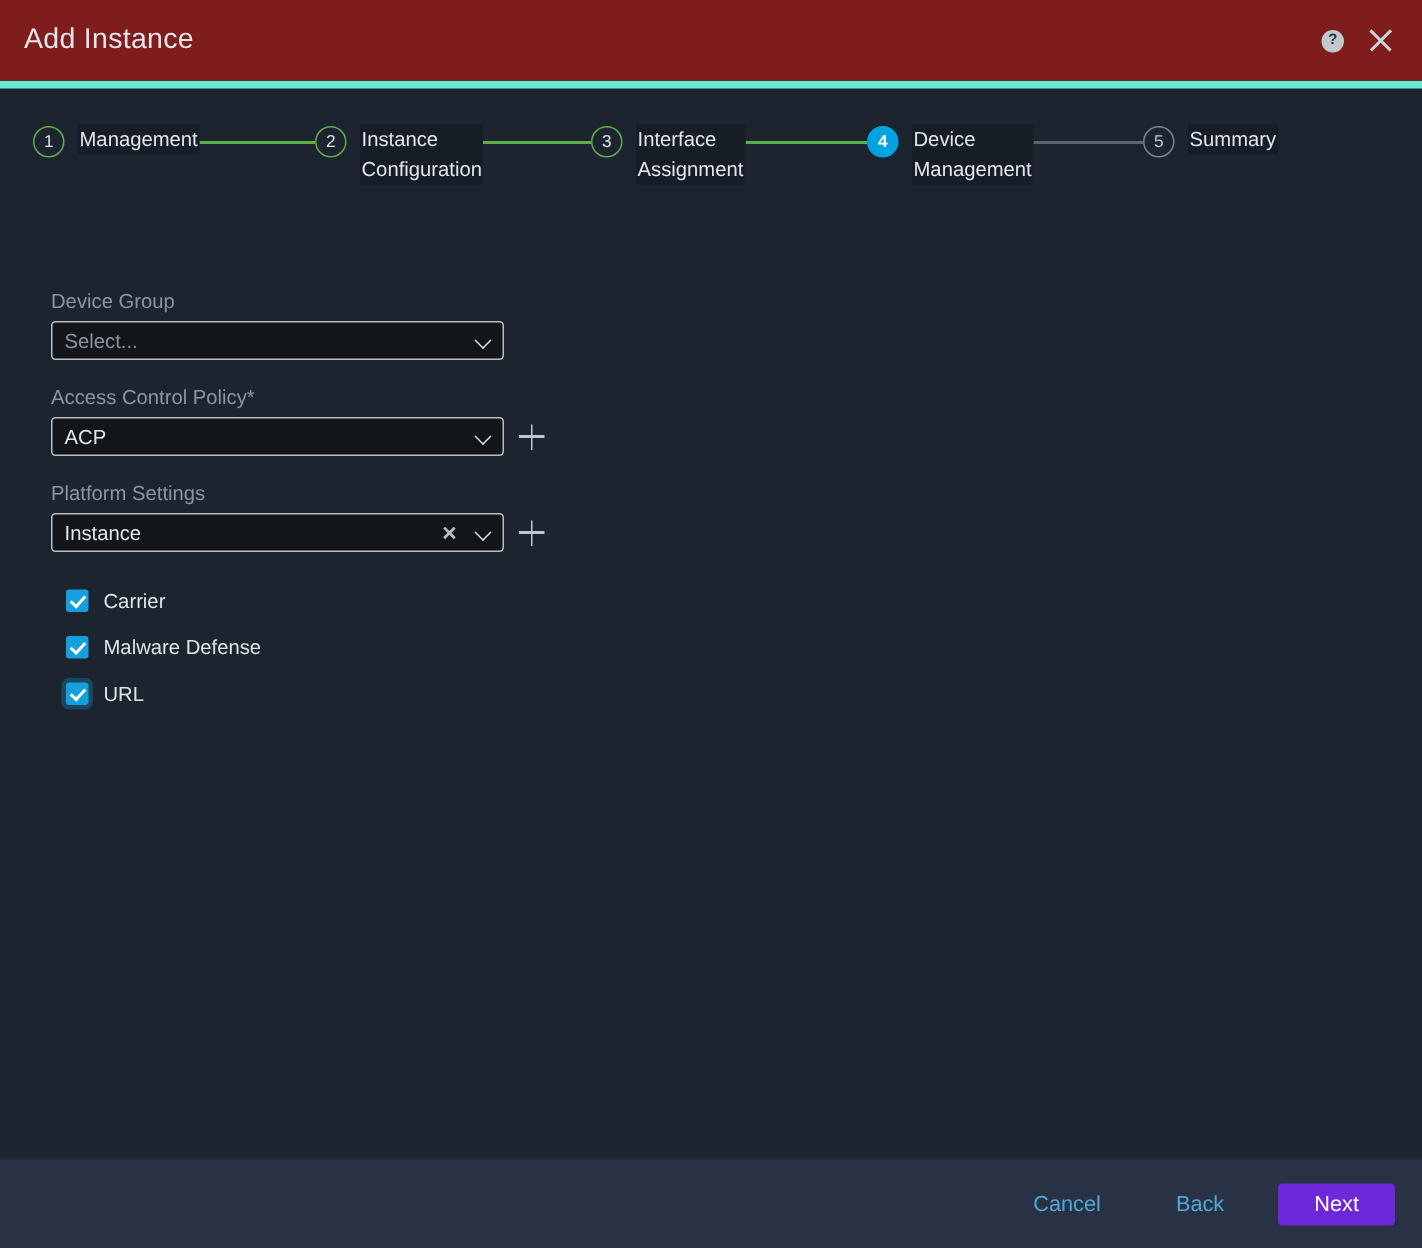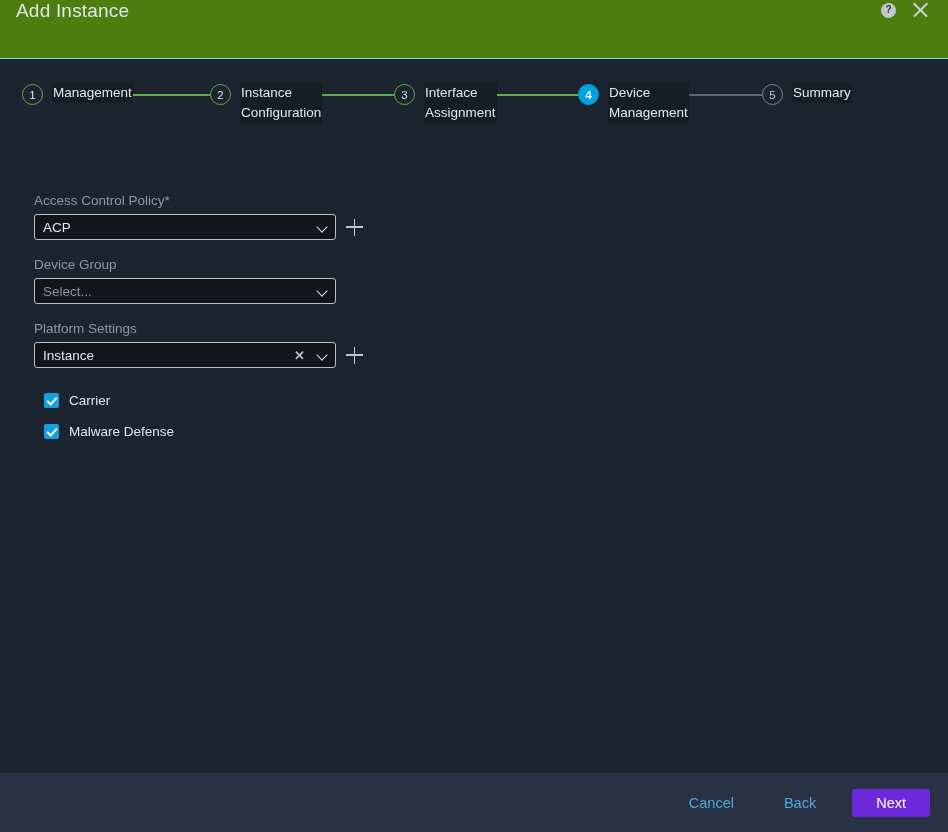--- a/index.html
+++ b/index.html
@@ -10,26 +10,26 @@
     background: #1c2430;
     font-family: "Liberation Sans", sans-serif;
     color: #d6dbe0;
     overflow: hidden;
     position: relative;
   }
 
   
   .dialog-header {
     height: 59px;
-    background: #4d7c0f;
-    display: flex;
-    align-items: flex-start;
+    background: #7f1d1d;
+    display: flex;
+    align-items: center;
     justify-content: space-between;
     padding: 0 18px 0 16px;
-    border-bottom: 1px solid #5eead4;
+    border-bottom: 5px solid #5eead4;
   }
   .dialog-title {
     font-size: 19px;
     color: #e2e6ea;
     font-weight: 400;
     letter-spacing: .2px;
   }
   .header-actions {
     display: flex;
     align-items: center;
@@ -315,37 +315,37 @@
   <div class="step">
     <div class="step-circle pending">5</div>
     <div class="step-label">Summary</div>
   </div>
 
 </div>
 
 <div class="form-body">
 
   <div>
+    <div class="field-label">Device Group</div>
+    <div class="field-row">
+      <div class="select-box">
+        <span class="value placeholder">Select...</span>
+        <span class="chev"></span>
+      </div>
+    </div>
+  </div>
+
+  <div>
     <div class="field-label">Access Control Policy*</div>
     <div class="field-row">
       <div class="select-box">
         <span class="value">ACP</span>
         <span class="chev"></span>
       </div>
       <div class="plus-icon"></div>
-    </div>
-  </div>
-
-  <div>
-    <div class="field-label">Device Group</div>
-    <div class="field-row">
-      <div class="select-box">
-        <span class="value placeholder">Select...</span>
-        <span class="chev"></span>
-      </div>
     </div>
   </div>
 
   <div>
     <div class="field-label">Platform Settings</div>
     <div class="field-row">
       <div class="select-box">
         <span class="value">Instance</span>
         <span class="clear-x">✕</span>
         <span class="chev"></span>
@@ -361,20 +361,24 @@
         <span class="checkbox"></span>
         <span class="license-label">Carrier</span>
       </div>
 
       <div class="license-item">
         <span class="checkbox"></span>
         <span class="license-label">Malware Defense</span>
       </div>
 
 
+      <div class="license-item">
+        <span class="checkbox focused"></span>
+        <span class="license-label">URL</span>
+      </div>
 
     </div>
   </div>
 
 </div>
 
 <div class="dialog-footer">
   <button class="link-btn cancel">Cancel</button>
   <button class="link-btn back">Back</button>
   <button class="primary-btn">Next</button>

